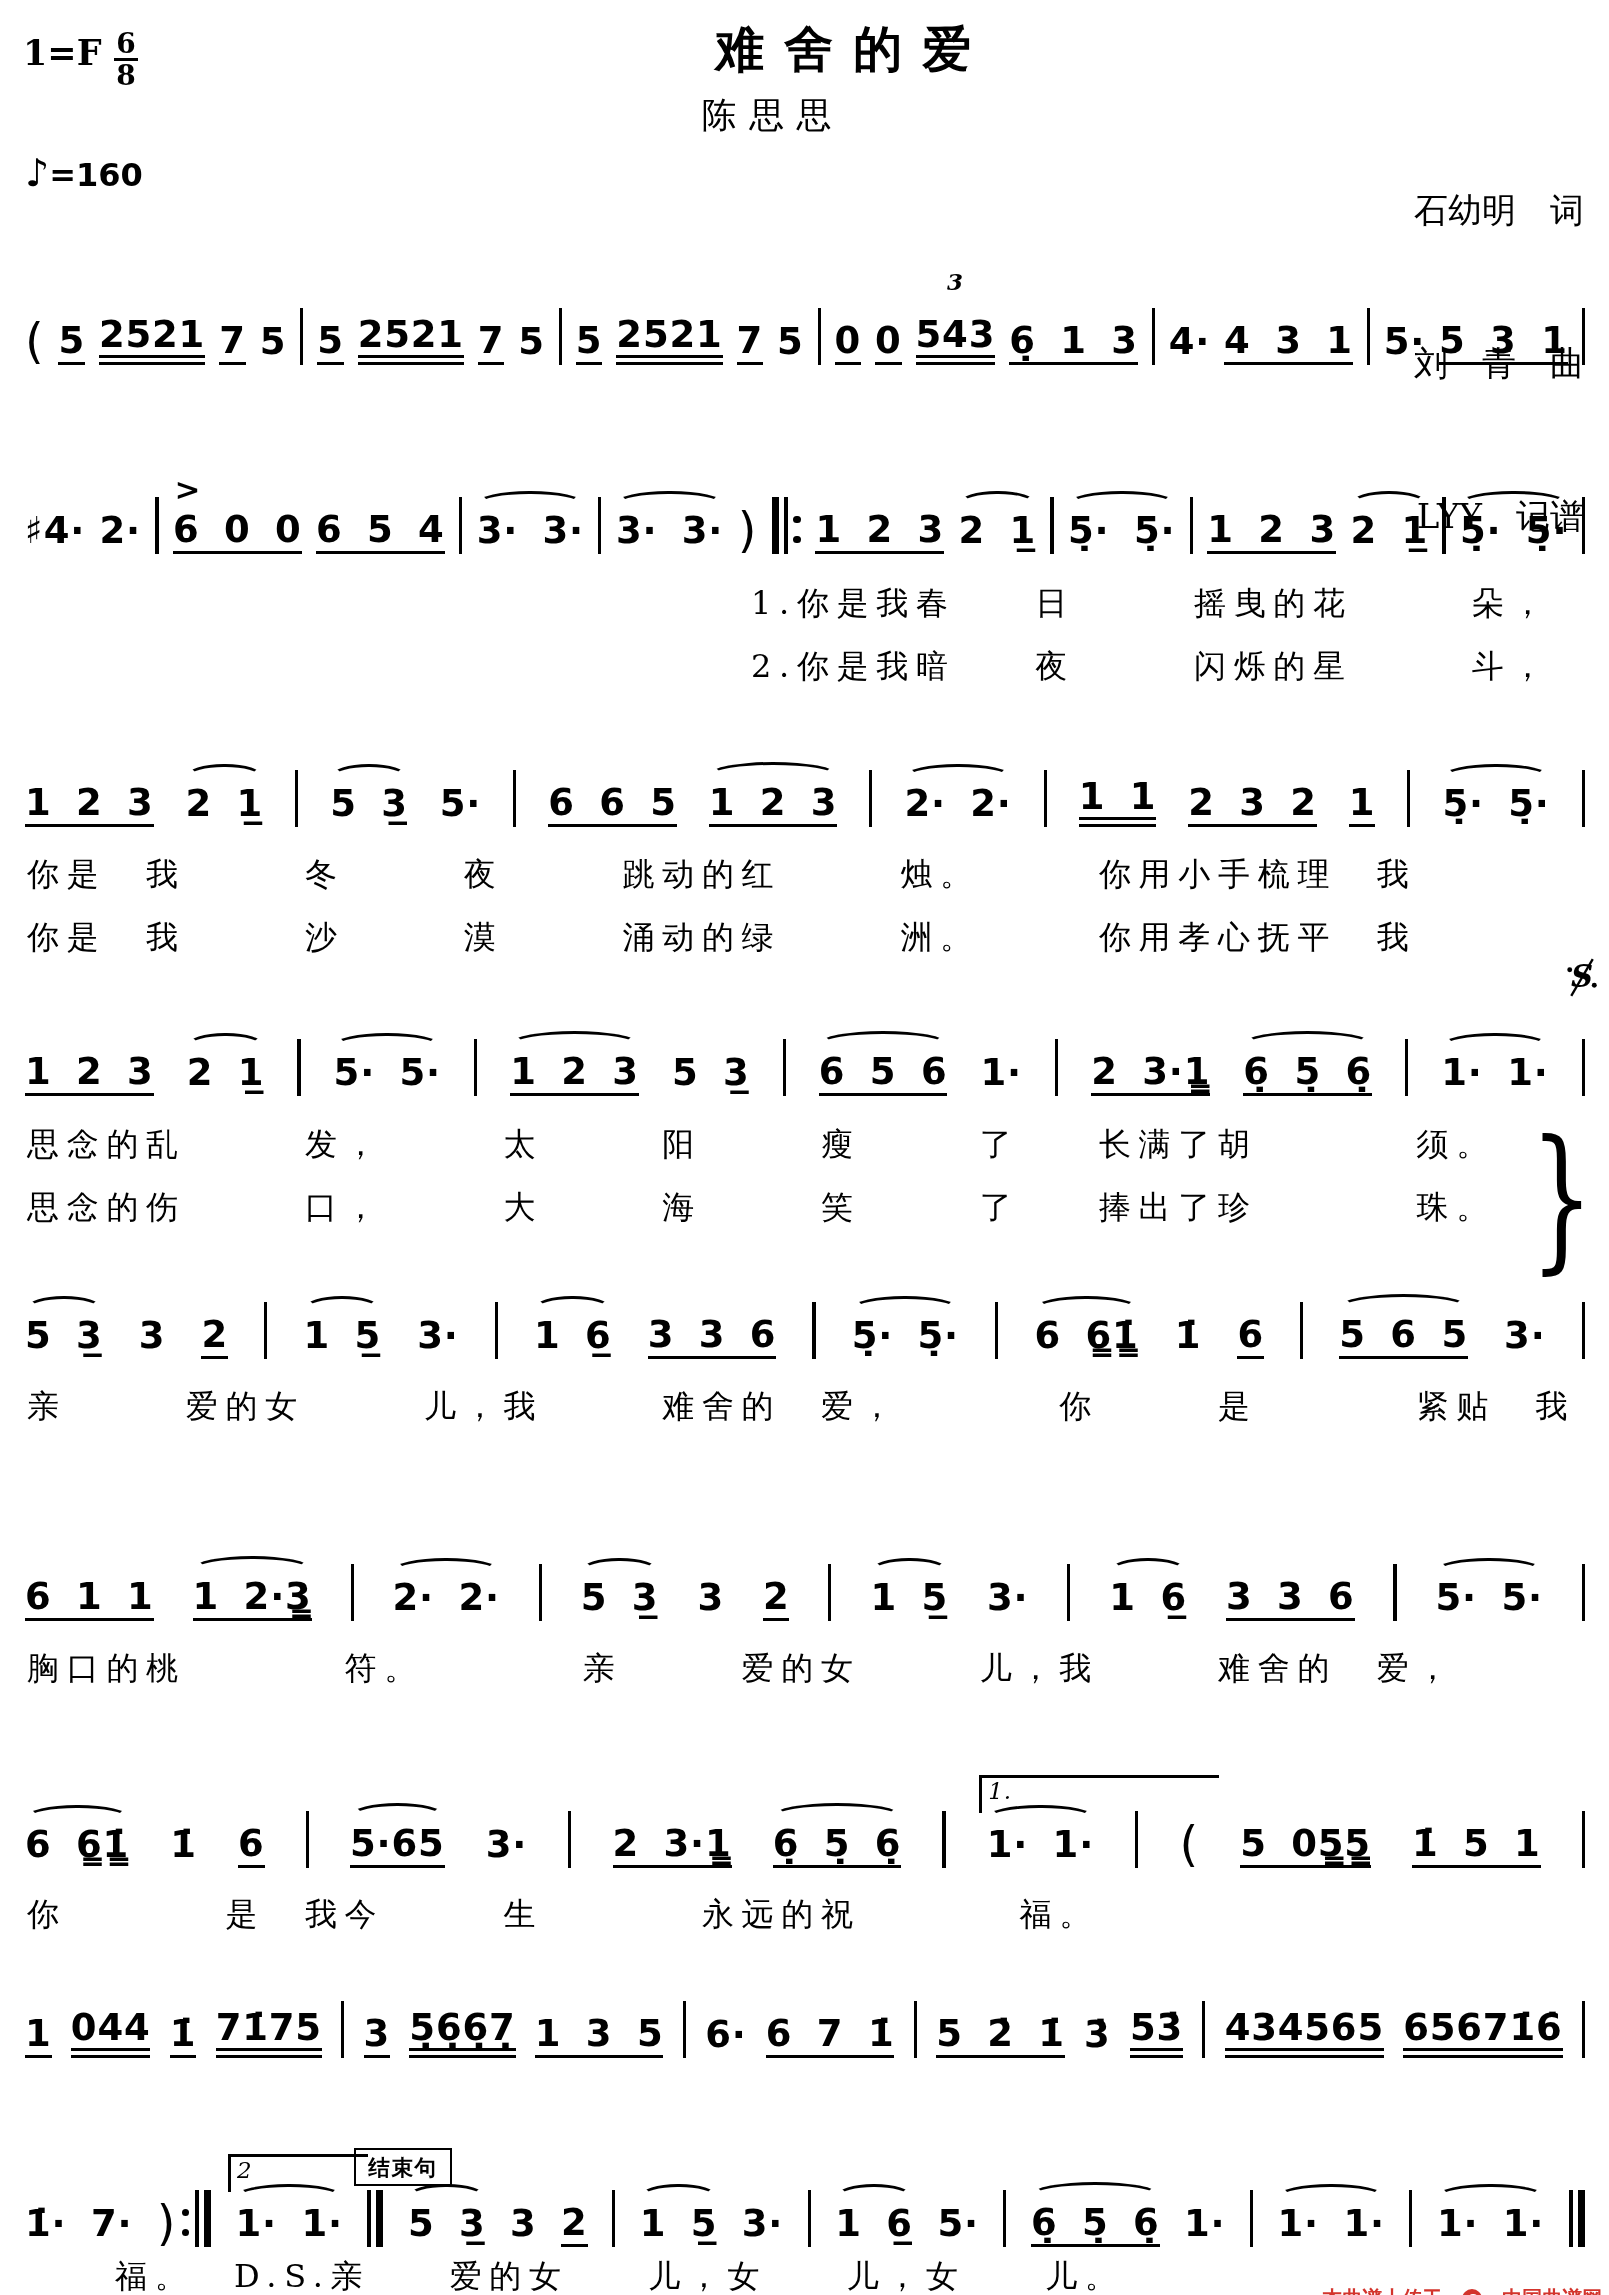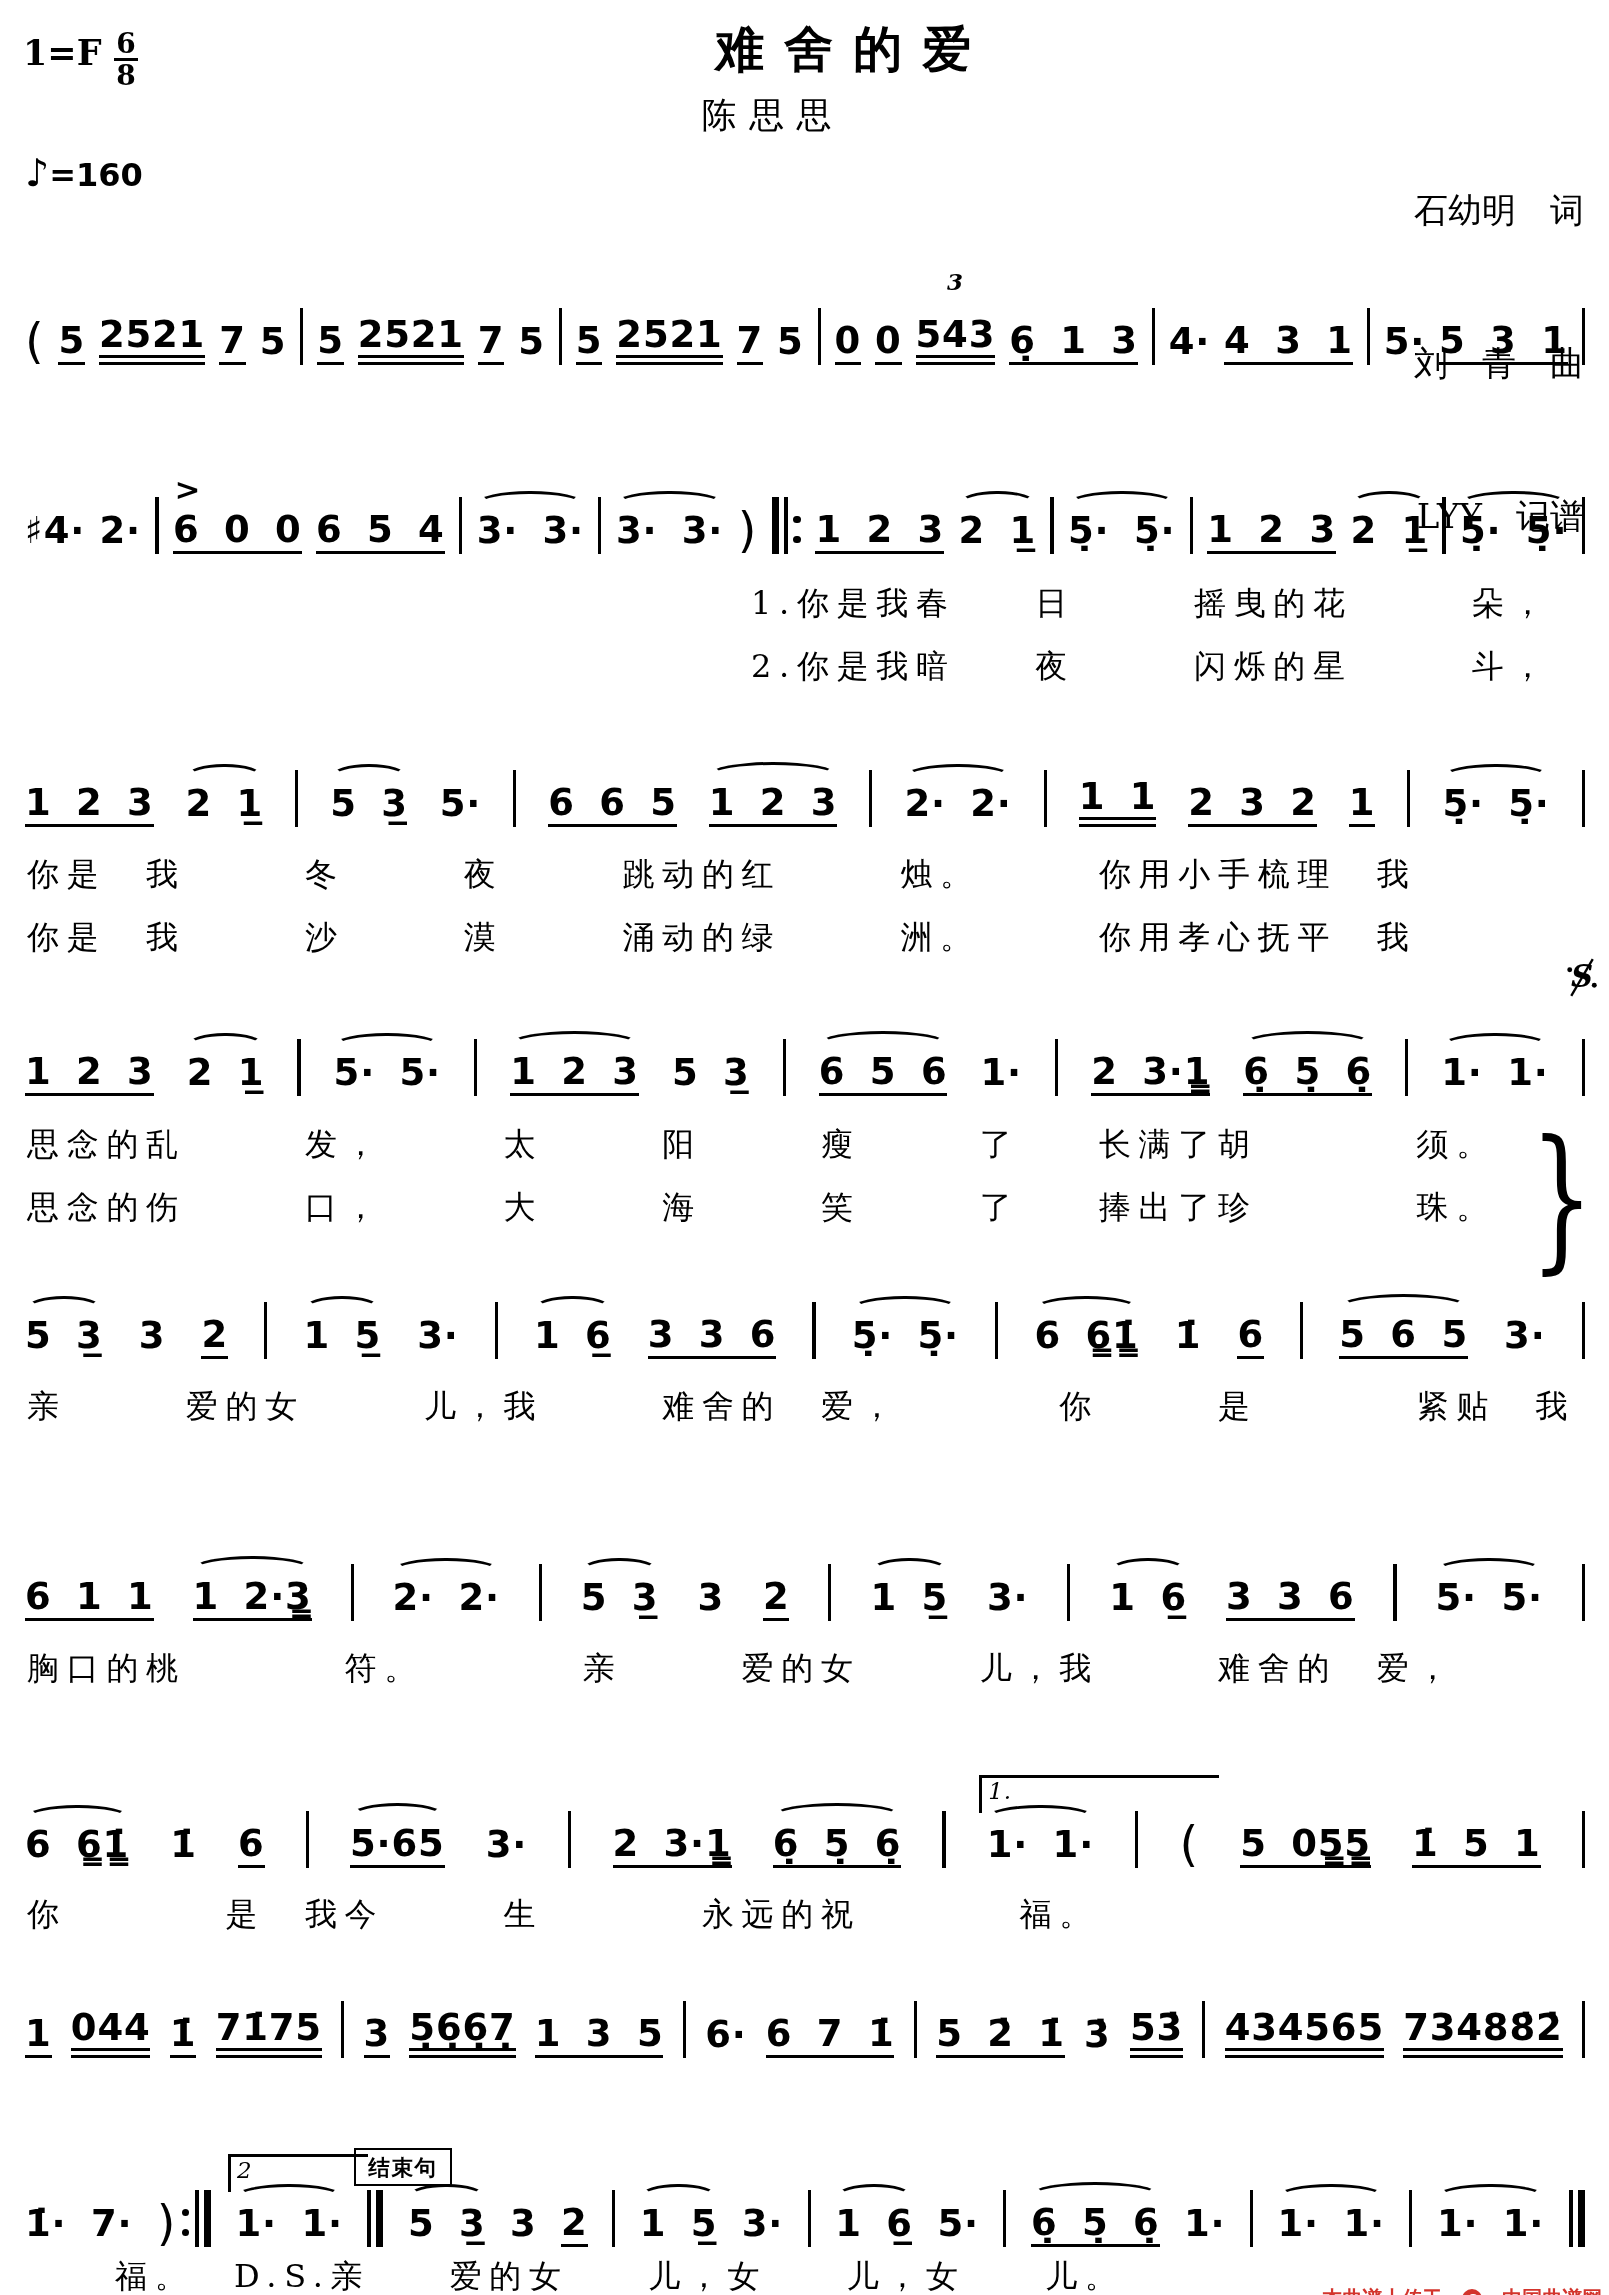--- a/index.html
+++ b/index.html
@@ -354,21 +354,21 @@
         <span class="barwrap">
           <span class="vbar" style="width: 3.1px;"></span>
         </span>
         <span class="cell u1">5 2̇ 1̇</span>
         <span class="cell">3̇</span>
         <span class="cell u2">53̇</span>
         <span class="barwrap">
           <span class="vbar" style="width: 3.1px;"></span>
         </span>
         <span class="cell u2">434565</span>
-        <span class="cell u2">73488̇2̇</span>
+        <span class="cell u2">65671̇6̇</span>
         <span class="barwrap">
           <span class="vbar" style="width: 3.1px;"></span>
         </span>
       </div>
       <div class="note-row" style="top: 2190px;">
         <span class="cell">1̇·</span>
         <span class="cell">7·</span>
         <span class="barwrap">
           <span class="cell big">)</span>
           <span class="coldots">

